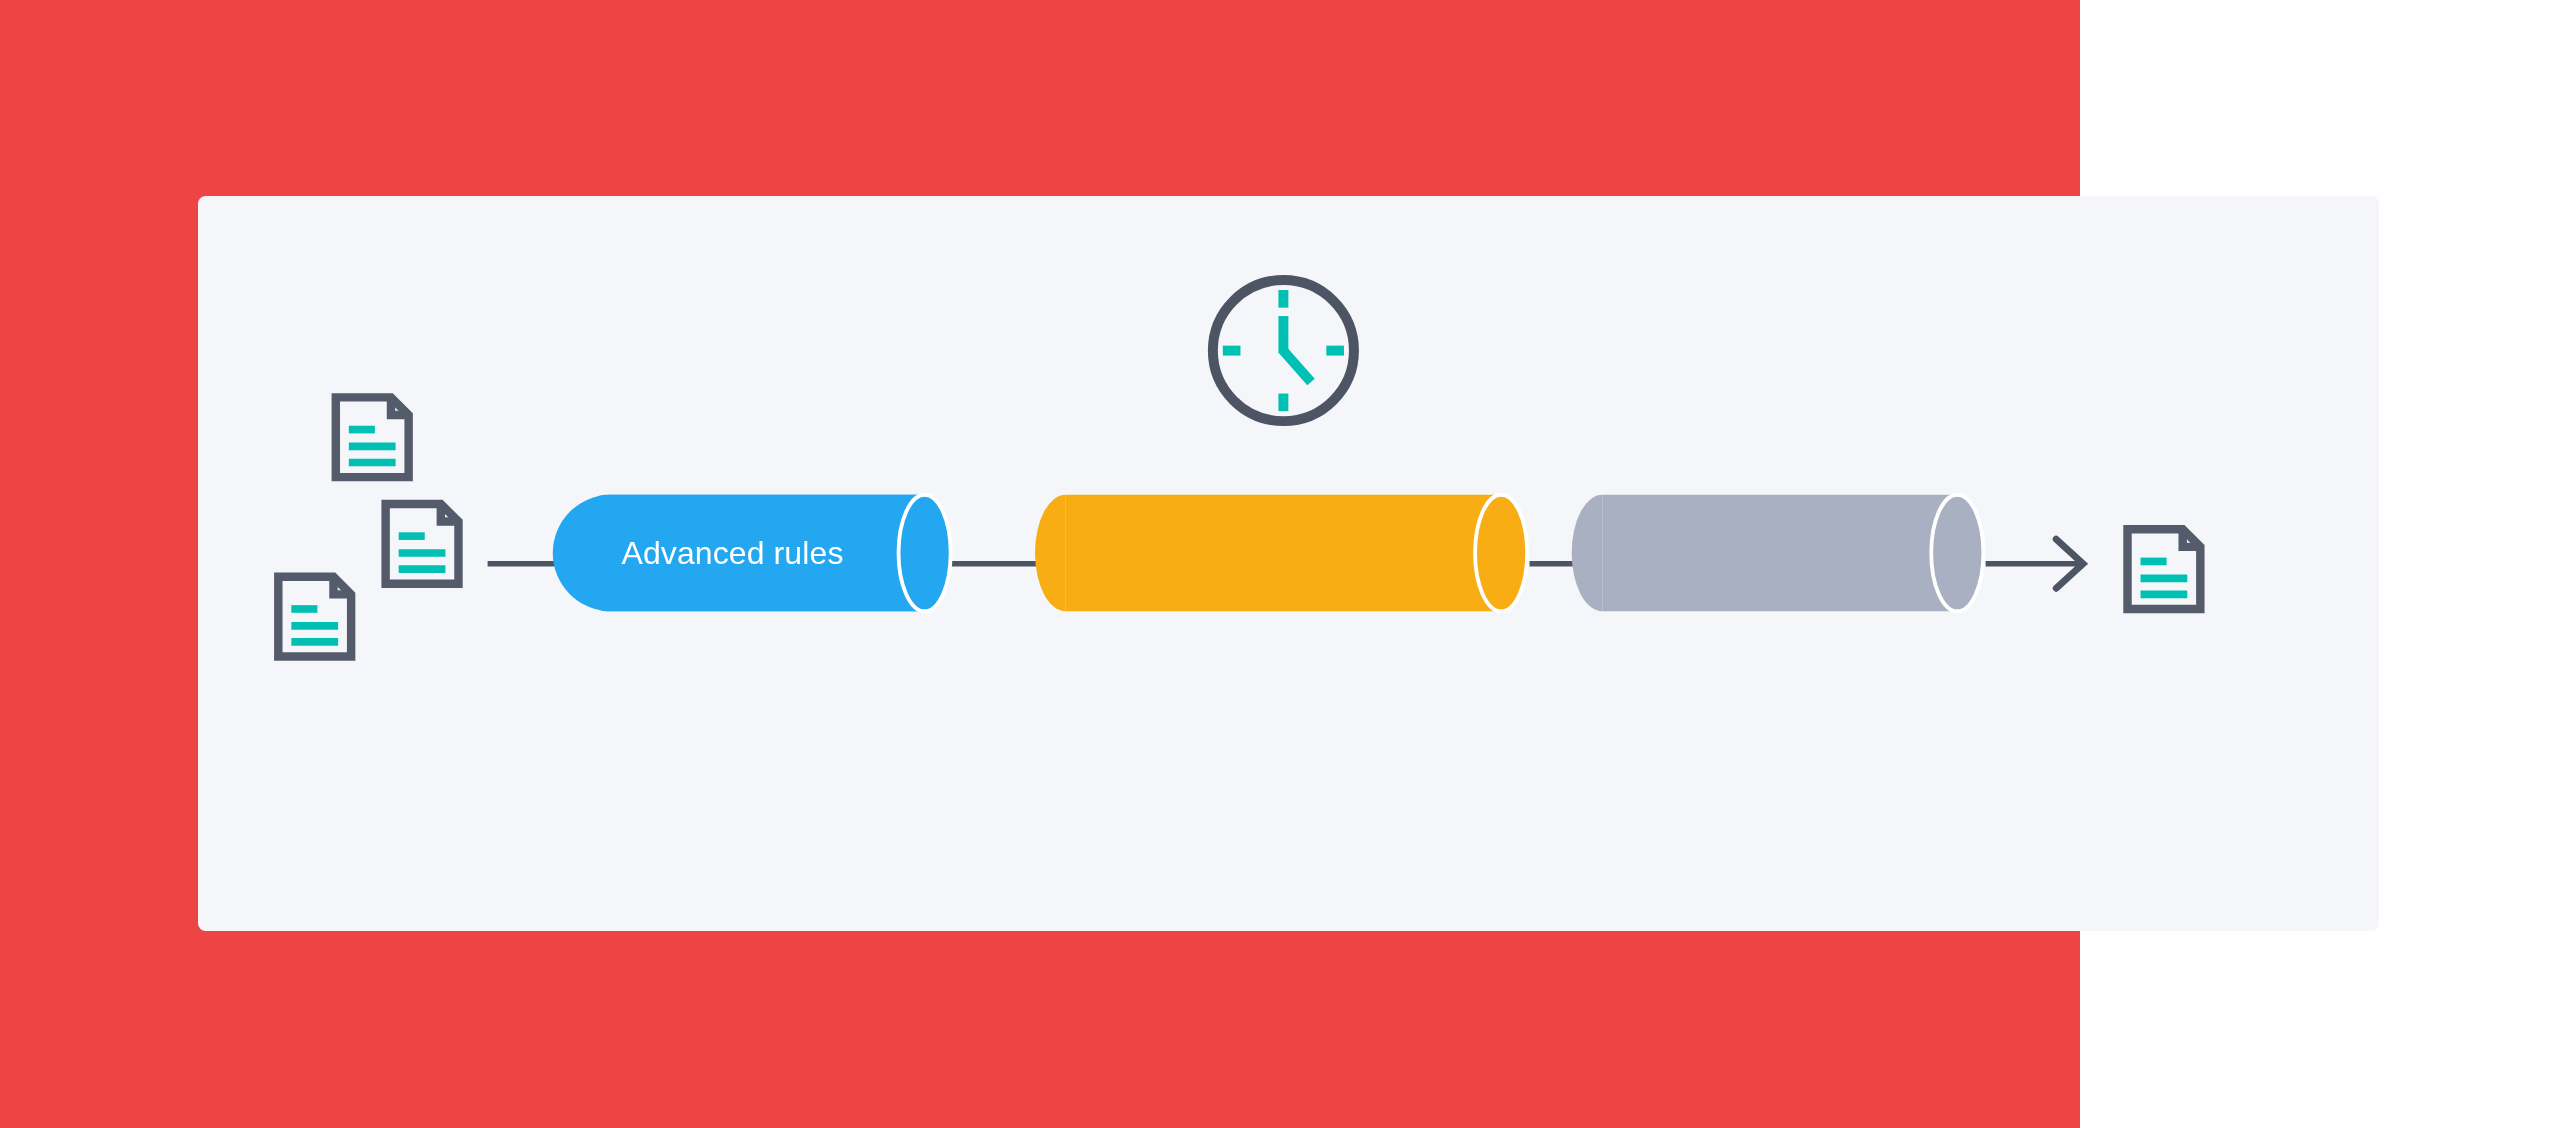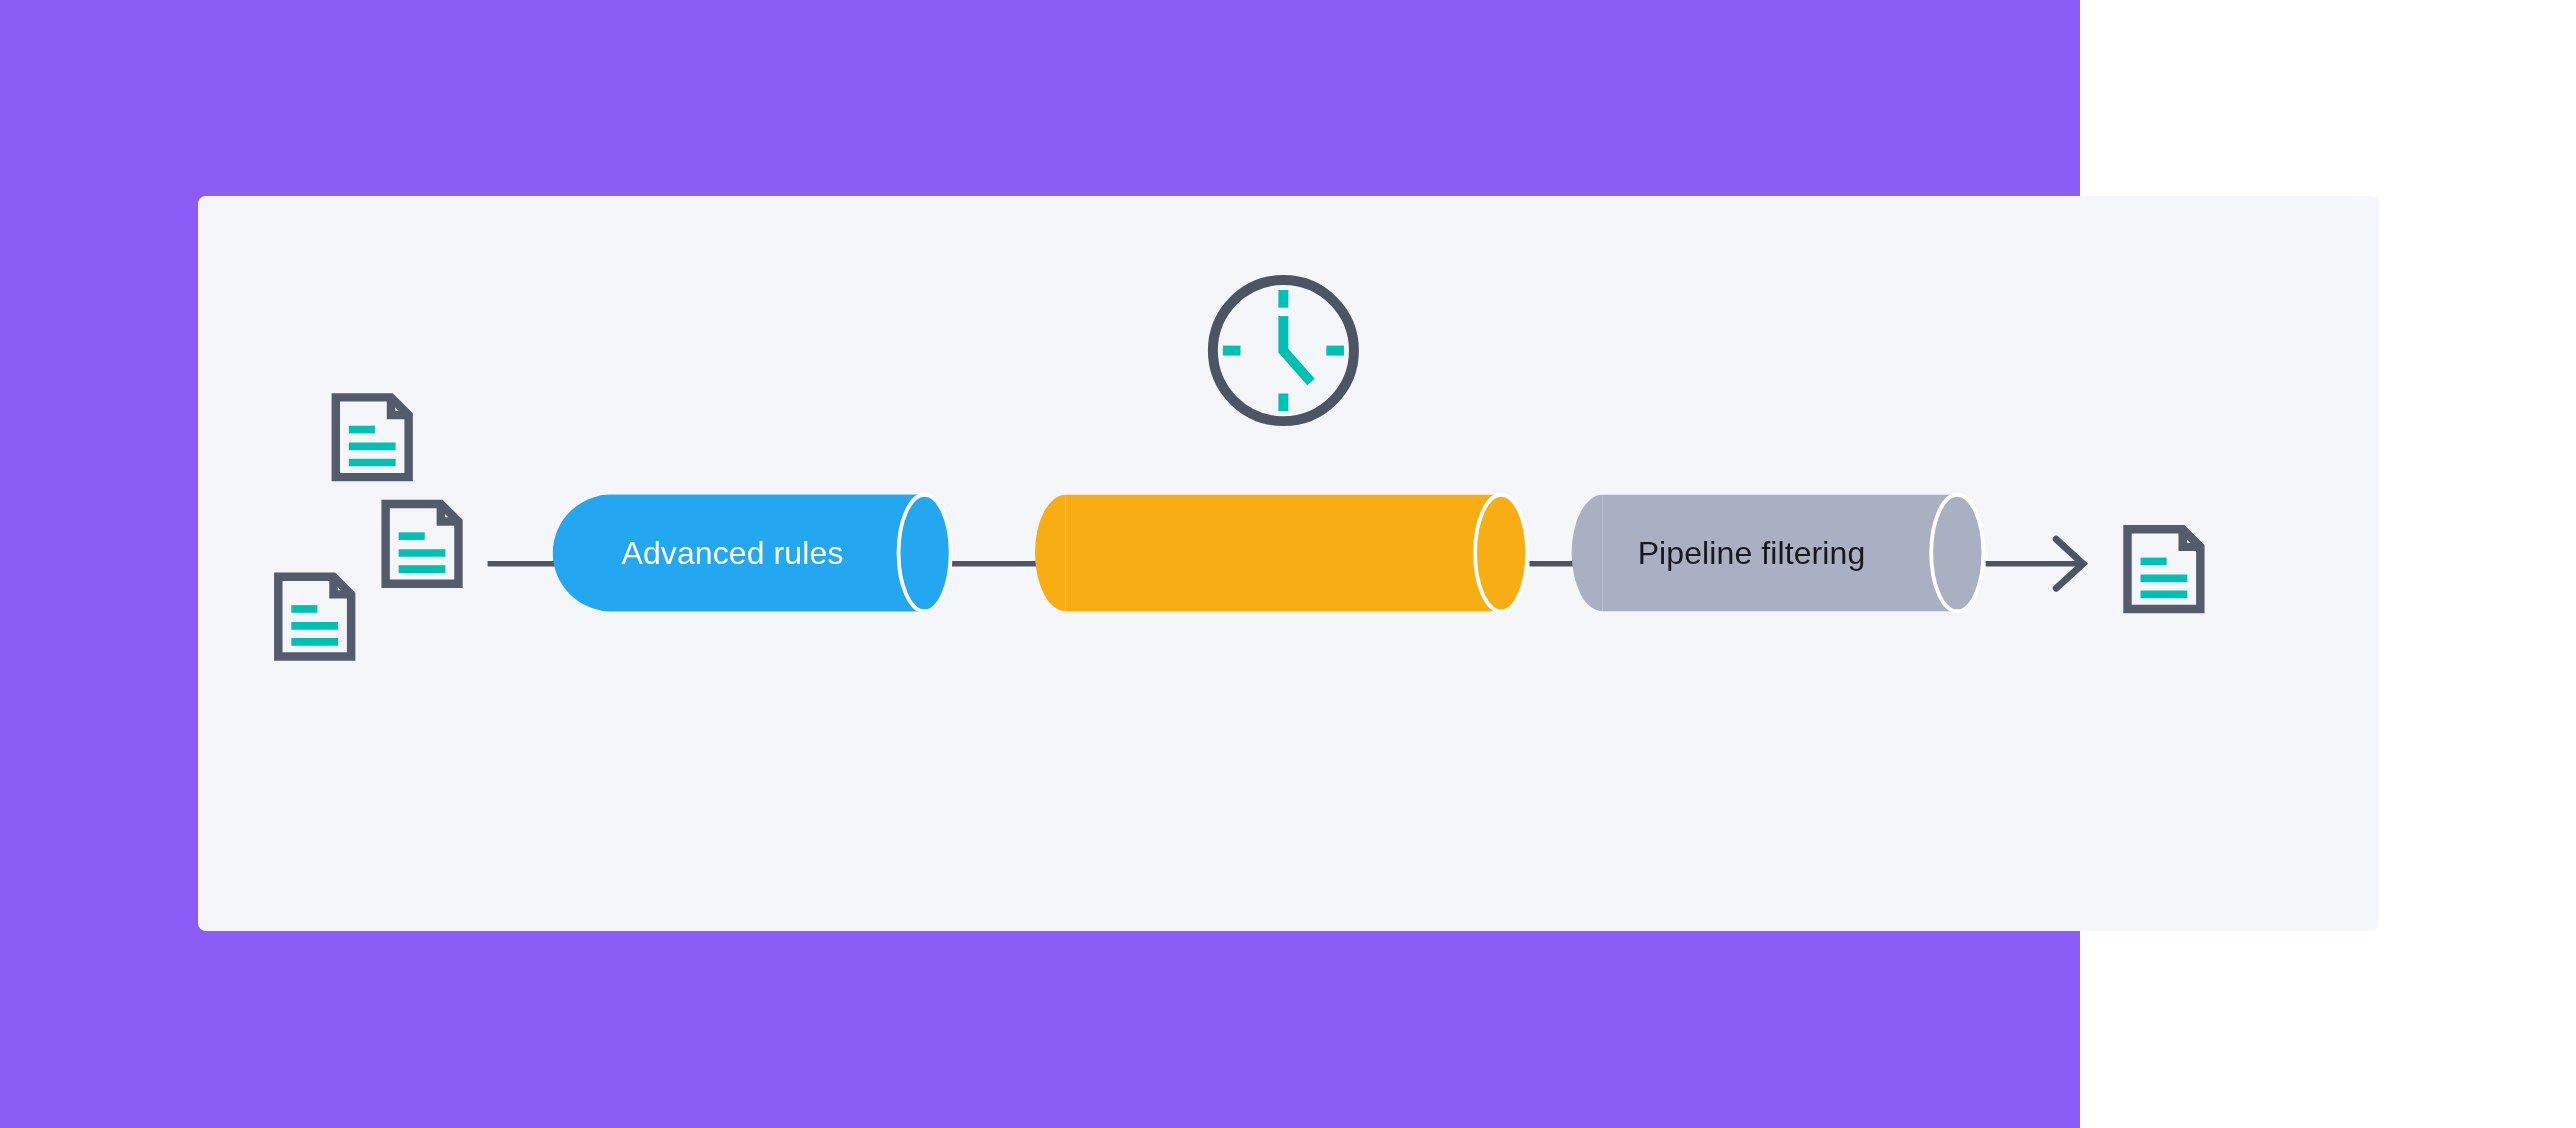--- a/index.html
+++ b/index.html
@@ -10,21 +10,21 @@
   body {
     width: 2576px;
     height: 1129px;
     font-family: "Liberation Sans", sans-serif;
     overflow: hidden;
   }
   #stage {
     position: relative;
     width: 2080px;
     height: 1129px;
-    background: #8b5cf6;
+    background: #ef4444;
   }
   #panel {
     position: absolute;
     left: 198px;
     top: 196px;
     width: 2181px;
     height: 735px;
     background: #f4f6fa;
     border-radius: 7.7px;
   }
@@ -149,16 +149,15 @@
       <line x1="2792" y1="732" x2="2826" y2="732" stroke="#00bfb3" stroke-width="10"></line>
       <line x1="2792" y1="754" x2="2853" y2="754" stroke="#00bfb3" stroke-width="10"></line>
       <line x1="2792" y1="775" x2="2853" y2="775" stroke="#00bfb3" stroke-width="10"></line>
     </g>
 
   </svg>
 
   <div class="cyl-label" id="label-advanced">Advanced rules</div>
 
 
-  <div class="cyl-label" id="label-pipeline">Pipeline filtering</div>
 
 </div>
 
 
 </body></html>

